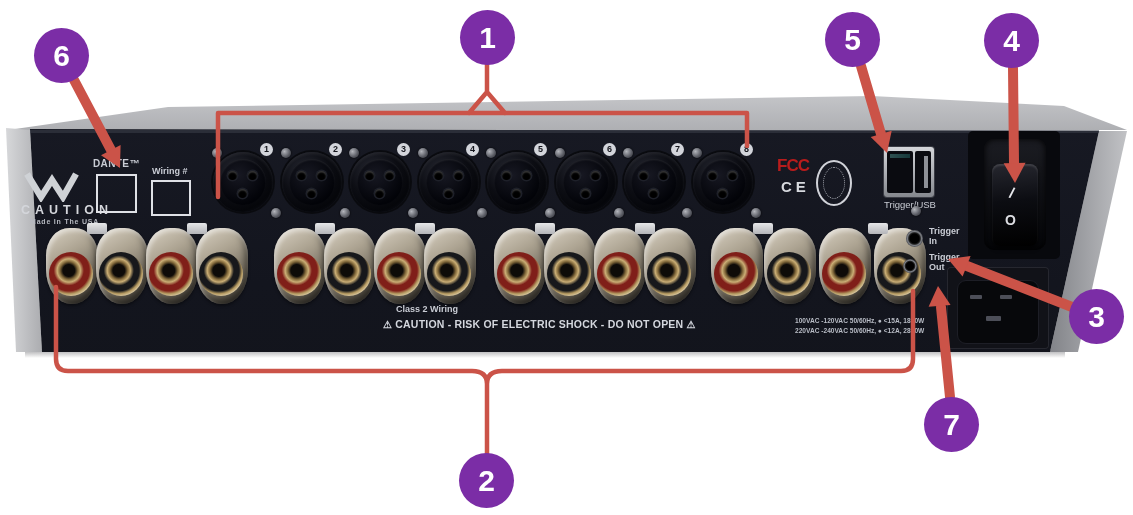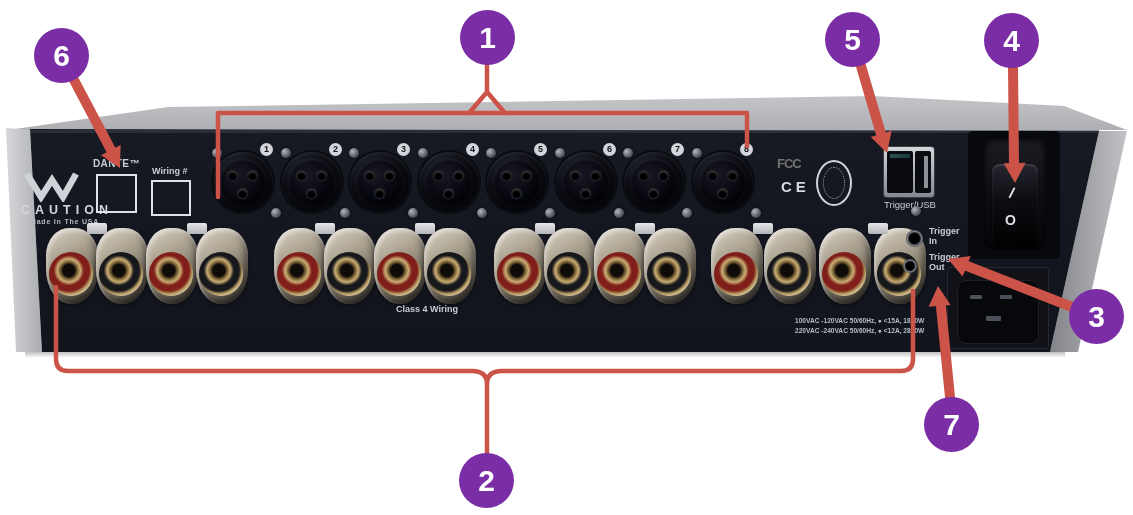--- a/index.html
+++ b/index.html
@@ -62,21 +62,21 @@
   .post-body{position:absolute;inset:0;border-radius:45% 45% 48% 48% / 36% 36% 46% 46%;
     background:linear-gradient(150deg,rgba(228,220,204,.95) 0%,rgba(186,176,156,.92) 35%,rgba(126,118,102,.94) 68%,rgba(66,62,54,.96) 100%);
     box-shadow:inset 2px 3px 4px rgba(255,255,255,.5), inset -3px -5px 7px rgba(0,0,0,.5), 0 2px 3px rgba(0,0,0,.4);}
   .post-face{position:absolute;left:3px;top:24px;width:44px;height:44px;border-radius:50%;
     background:radial-gradient(circle at 45% 42%,#0e0b08 0 17%,#7e6538 25%,#caae75 33%,var(--band) 43% 58%,#b2975f 66%,#dbcaa2 74%,#8d7850 87%,#655538 100%);}
   .post.red{--band:#801f19;} .post.black{--band:#17181b;}
   .post-tab{position:absolute;top:223px;width:20px;height:11px;border-radius:2px;z-index:2;
     background:linear-gradient(180deg,#e6e7e9,#b4b5b9);}
 
   
-  .fcc{left:777px;top:156px;font-size:13px;font-weight:800;letter-spacing:-1px;color:#737373;}
+  .fcc{left:777px;top:156px;font-size:17px;font-weight:800;letter-spacing:-1px;color:#b91c1c;}
   .ce{left:781px;top:178px;font-size:15px;font-weight:600;letter-spacing:4px;color:#d7d9de;}
   .cert-oval{position:absolute;left:816px;top:160px;width:32px;height:42px;border:2px solid #d0d2d8;border-radius:50%;z-index:2;}
   .cert-oval::after{content:"";position:absolute;inset:5px;border:1px dotted #9fa2aa;border-radius:50%;}
 
   
   .eth-module{position:absolute;left:884px;top:147px;width:50px;height:50px;border-radius:3px;z-index:2;
     background:linear-gradient(180deg,#d4d6da,#85888e);box-shadow:0 0 0 1px #3a3c44;}
   .rj45{position:absolute;left:3px;top:4px;width:26px;height:42px;background:#0a0b10;border-radius:2px;}
   .rj45::before{content:"";position:absolute;left:3px;top:3px;width:20px;height:4px;background:linear-gradient(90deg,#2e5050,#16383a);}
   .usb{position:absolute;left:31px;top:4px;width:16px;height:42px;background:#0a0b10;border-radius:2px;}
@@ -322,21 +322,26 @@
   <div class="sw-off">O</div>
 
   <div class="iec">
     <div class="iec-recess">
       <div class="iec-slot s1"></div>
       <div class="iec-slot s2"></div>
       <div class="iec-slot s3"></div>
     </div>
   </div>
 
-  <div class="panel-text class2">Class 4 Wiring</div>
+  <div class="panel-text class2">Class 2 Wiring</div>
+  <div class="panel-text caution">
+    <span class="warn">⚠</span>
+    <span>CAUTION - RISK OF ELECTRIC SHOCK - DO NOT OPEN</span>
+    <span class="warn">⚠</span>
+  </div>
   <div class="ratings">
     <div>100VAC -120VAC 50/60Hz, ● &lt;15A, 1800W</div>
     <div>220VAC -240VAC 50/60Hz, ● &lt;12A, 2800W</div>
   </div>
 
   <svg class="overlay" width="1133" height="515" viewBox="0 0 1133 515">
     <g stroke="#cb5348" fill="none" stroke-linejoin="round" stroke-linecap="round">
       <path d="M487,64 L487,92 M487,92 L469,113 M487,92 L505,113 M218,197 L218,113 L747,113 L747,146" stroke-width="4.5"></path>
       <path d="M56,287 L56,359 Q56,371 68,371 L472,371 Q487,371 487,384 L487,455 M913,291 L913,359 Q913,371 901,371 L502,371 Q487,371 487,384" stroke-width="4.5"></path>
       <line x1="74" y1="80" x2="111" y2="150" stroke-width="10"></line>

